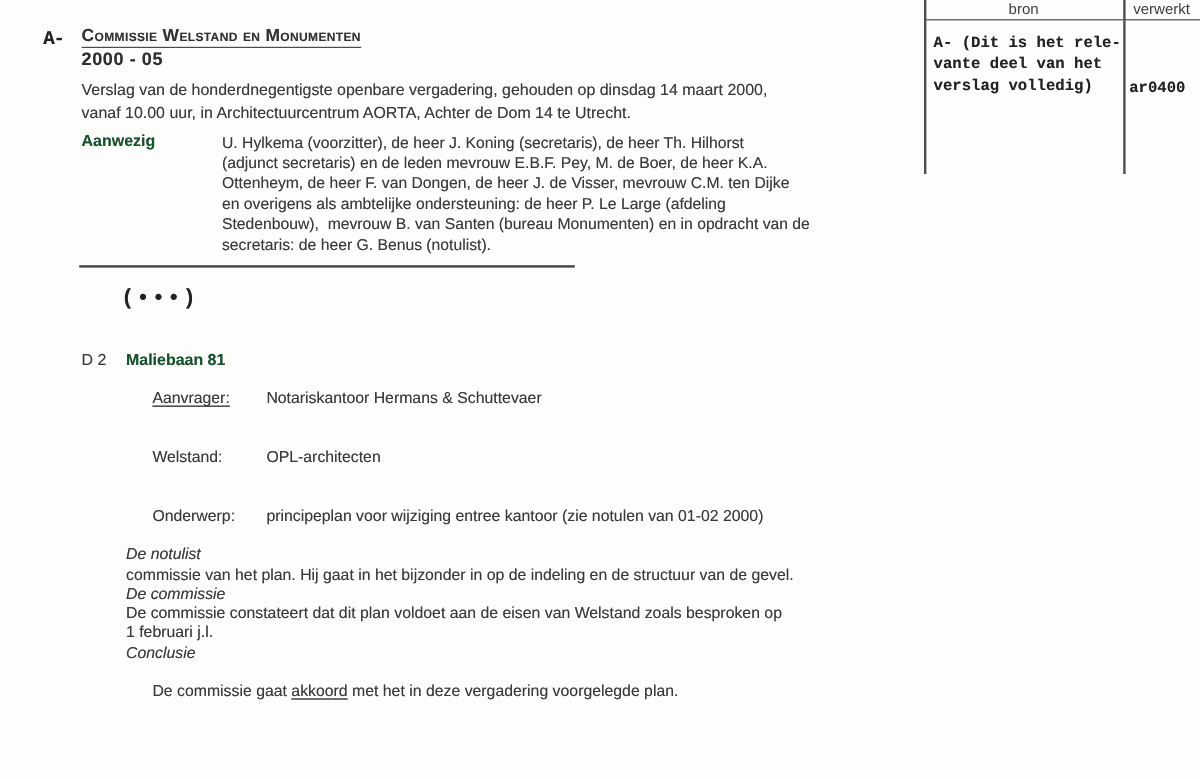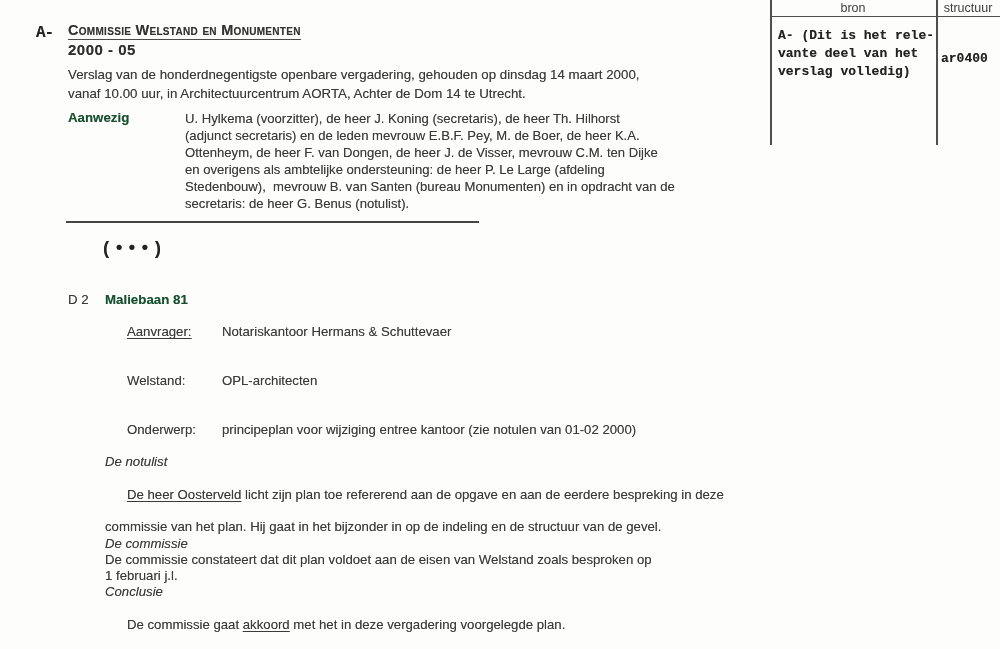--- a/index.html
+++ b/index.html
@@ -35,21 +35,21 @@
   .item-code{left:68px;top:292px;font-size:13.3px;}
   .item-title{left:105px;top:292px;font-size:13.3px;}
   .item-body{left:105px;top:308px;font-size:13.2px;line-height:16.25px;}
   .item-body .line{white-space:pre;}
   .kv .k{display:inline-block;width:95px;}
 
   .stamp-vline{top:0;width:1.5px;height:145px;background:#4f4f4f;}
   .stamp-hline{left:770px;top:15.5px;width:230px;height:1.5px;background:#4f4f4f;}
   .stamp-h{top:1px;font-size:12.5px;color:#3d3d3d;text-align:center;text-shadow:none;}
   .stamp-note{left:778px;top:27px;font-size:13px;line-height:18px;}
-  .stamp-code{left:941px;top:51px;font-size:13px;}
+  .stamp-code{left:941px;top:66px;font-size:13px;}
 </style>
 </head>
 <body>
 
 <div class="page">
 
   <div class="abs mono margin-mark">A-</div>
 
   <div class="abs doc-header">
     <div><span class="doc-title">Commissie Welstand en Monumenten</span></div>
@@ -71,35 +71,32 @@
     <div class="line kv">
       <span class="k u">Aanvrager:</span><span>Notariskantoor Hermans &amp; Schuttevaer</span>
     </div>
     <div class="line kv">
       <span class="k">Welstand:</span><span>OPL-architecten</span>
     </div>
     <div class="line kv">
       <span class="k">Onderwerp:</span><span>principeplan voor wijziging entree kantoor (zie notulen van 01-02 2000)</span>
     </div>
     <div class="line it">De notulist</div>
-    <div class="line">
-      <span class="u">De heer Oosterveld</span><span> licht zijn plan toe refererend aan de opgave en aan de eerdere bespreking in deze</span>
-    </div>
     <div class="line">commissie van het plan. Hij gaat in het bijzonder in op de indeling en de structuur van de gevel.</div>
     <div class="line it">De commissie</div>
     <div class="line pre">De commissie constateert dat dit plan voldoet aan de eisen van Welstand zoals besproken op<br>1 februari j.l.</div>
     <div class="line it">Conclusie</div>
     <div class="line">
       <span>De commissie gaat </span><span class="u">akkoord</span><span> met het in deze vergadering voorgelegde plan.</span>
     </div>
   </div>
 
   <div>
     <div class="abs stamp-vline" style="left:770px;"></div>
     <div class="abs stamp-vline" style="left:936px;"></div>
     <div class="abs stamp-hline"></div>
     <div class="abs stamp-h" style="left:770px;width:166px;">bron</div>
-    <div class="abs stamp-h" style="left:936px;width:64px;">structuur</div>
+    <div class="abs stamp-h" style="left:936px;width:64px;">verwerkt</div>
     <div class="abs mono stamp-note pre">A- (Dit is het rele-<br>vante deel van het<br>verslag volledig)</div>
     <div class="abs mono stamp-code">ar0400</div>
   </div>
 
 </div>
 
 </body></html>

